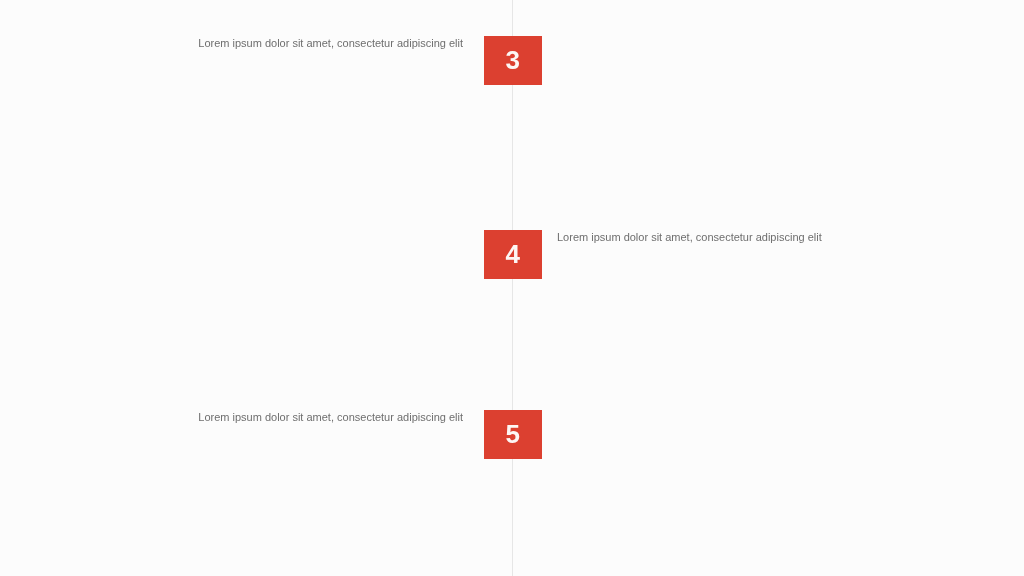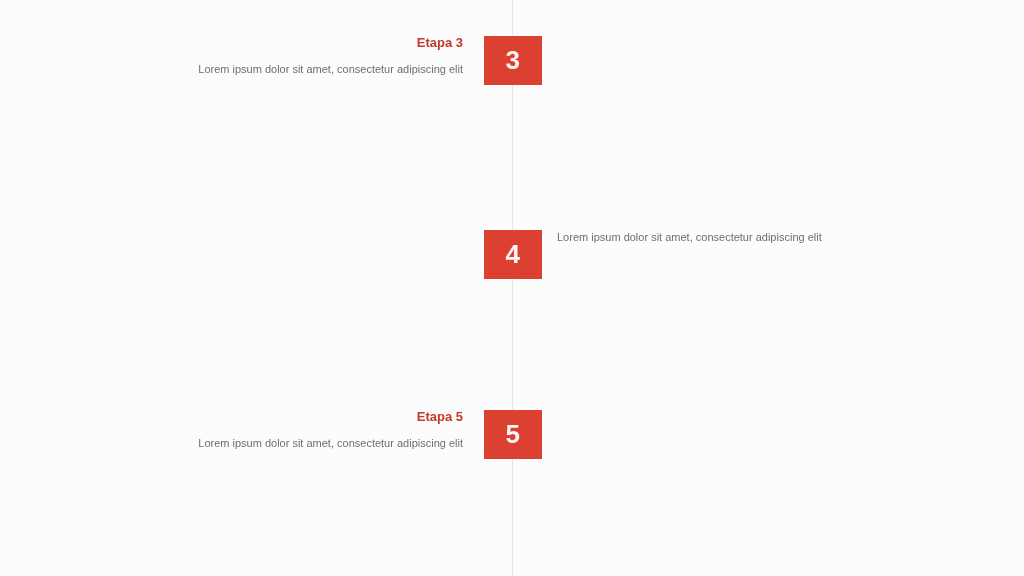--- a/index.html
+++ b/index.html
@@ -92,33 +92,31 @@
 </head>
 <body style="background: rgb(252, 252, 252);">
 
 <div id="timeline">
 
   <div class="spine" style="left: 512px; background: rgb(230, 230, 230);"></div>
 
   <div class="step left" id="step-0" style="top: 36px;">
     <div class="marker" style="background: rgb(220, 64, 48); color: rgb(253, 246, 244);">3</div>
     <div class="content">
-      <p class="step-title" style="color: rgb(192, 57, 43);">Etapa 3</p>
       <p class="step-desc" style="color: rgb(110, 110, 110);">Lorem ipsum dolor sit amet, consectetur adipiscing elit</p>
     </div>
   </div>
 
   <div class="step right" id="step-1" style="top: 230px;">
     <div class="marker" style="background: rgb(220, 64, 48); color: rgb(253, 246, 244);">4</div>
     <div class="content">
       <p class="step-desc" style="color: rgb(110, 110, 110);">Lorem ipsum dolor sit amet, consectetur adipiscing elit</p>
     </div>
   </div>
 
   <div class="step left" id="step-2" style="top: 410px;">
     <div class="marker" style="background: rgb(220, 64, 48); color: rgb(253, 246, 244);">5</div>
     <div class="content">
-      <p class="step-title" style="color: rgb(192, 57, 43);">Etapa 5</p>
       <p class="step-desc" style="color: rgb(110, 110, 110);">Lorem ipsum dolor sit amet, consectetur adipiscing elit</p>
     </div>
   </div>
 
 </div>
 
 </body></html>

